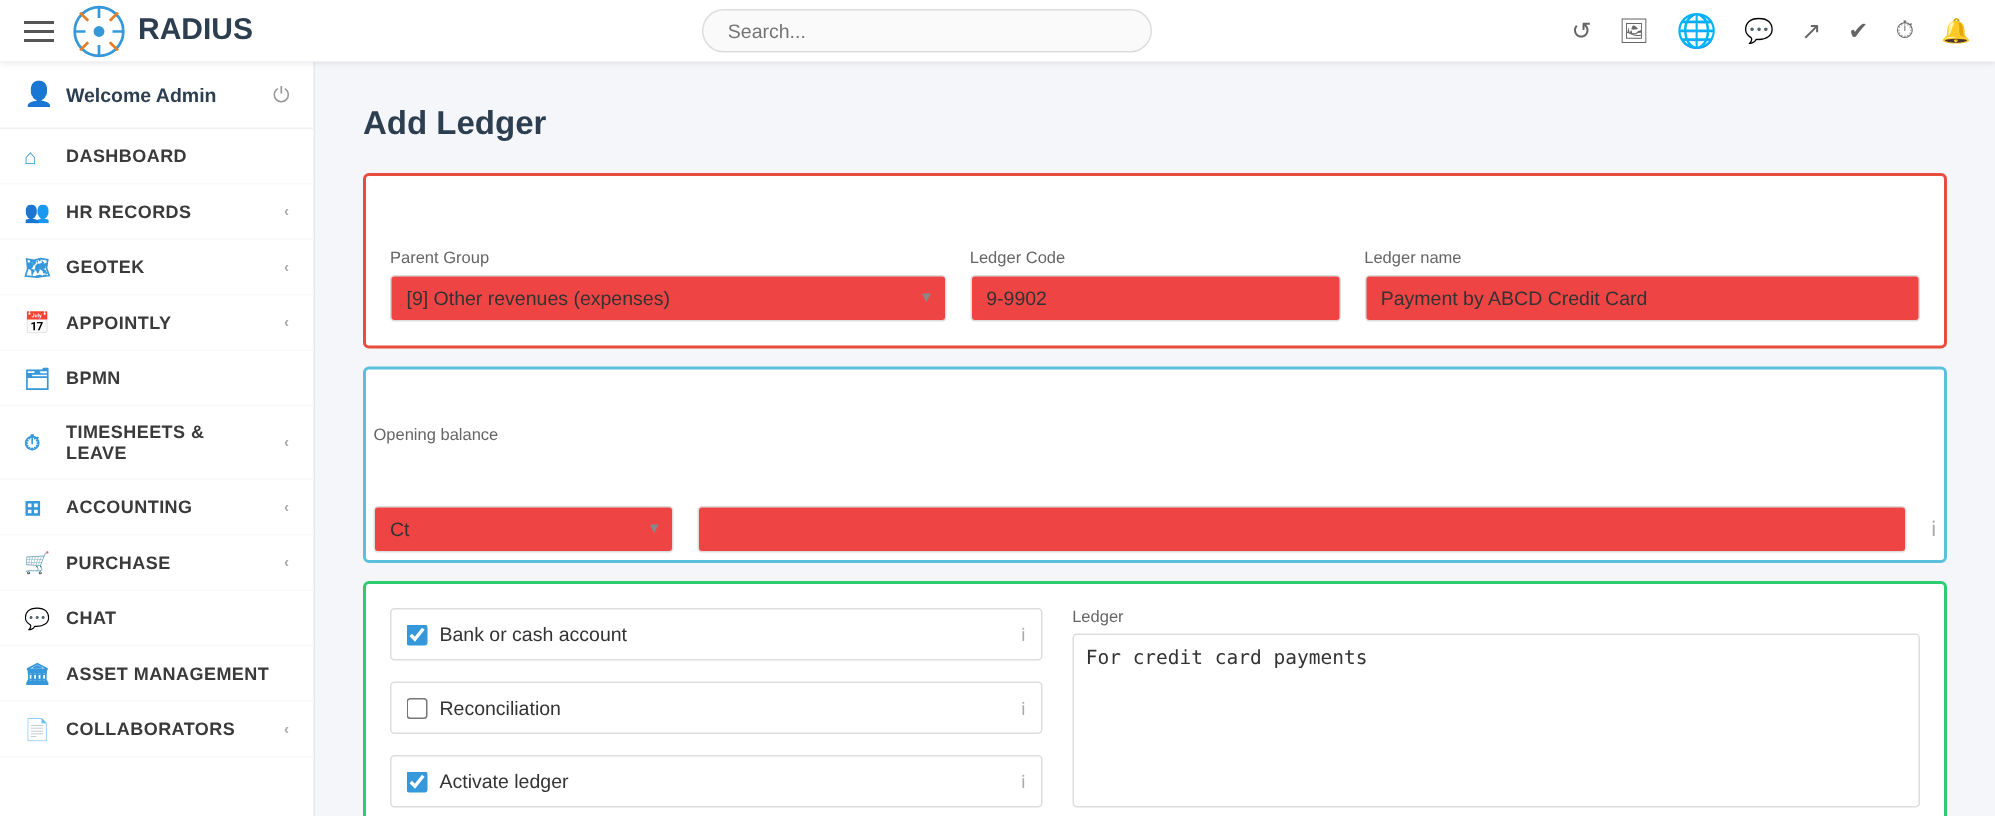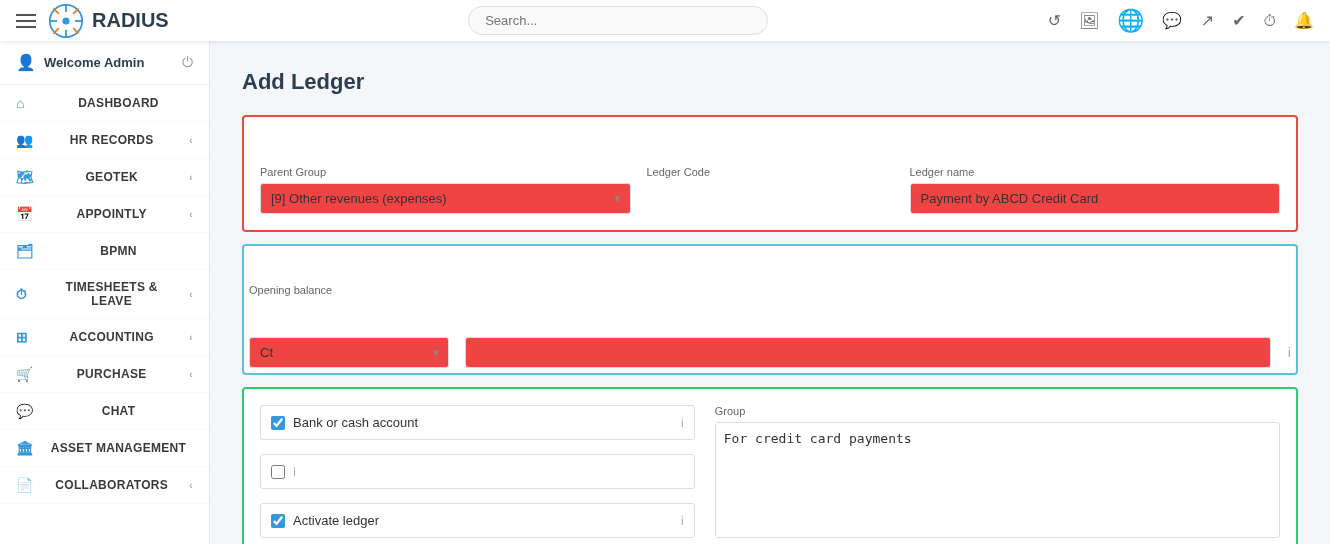--- a/index.html
+++ b/index.html
@@ -121,21 +121,21 @@
       padding: 10px 16px;
       cursor: pointer;
       color: #3a3a3a;
       font-size: 12px;
       font-weight: 600;
       letter-spacing: 0.3px;
       gap: 10px;
       border-bottom: 1px solid #f9f9f9;
     }
     .sidebar-item .s-icon { font-size: 14px; color: #3498db; width: 18px; }
-    .sidebar-item .s-label { flex: 1; text-align: center; }
+    .sidebar-item .s-label { flex: 1; }
     .sidebar-item .s-chevron { color: #aaa; font-size: 10px; }
 
     
     .content {
       flex: 1;
       overflow-y: auto;
       padding: 28px 32px;
       background: #f5f6fa;
     }
 
@@ -447,20 +447,21 @@
               <option>[9] Other revenues (expenses)</option>
               <option>[1] Assets</option>
               <option>[2] Liabilities</option>
               <option>[3] Equity</option>
             </select>
             <span class="select-arrow">▼</span>
           </div>
         </div>
         <div class="form-field field-ledger-code">
           <label>Ledger Code</label>
+          <input type="text" value="9-9902" style="">
         </div>
         <div class="form-field field-ledger-name">
           <label>Ledger name</label>
           <input type="text" value="Payment by ABCD Credit Card" style="">
         </div>
       </div>
     </div>
 
     <div class="form-section-blue">
       <div class="form-field" style="margin-bottom:8px;">
@@ -486,30 +487,31 @@
     <div class="form-section-green">
       <div class="checks-notes-row">
         <div class="checks-col">
           <div class="check-row">
             <input type="checkbox" id="bank-cash" checked="" style="">
             <label for="bank-cash">Bank or cash account</label>
             <span class="check-info">ℹ</span>
           </div>
           <div class="check-row">
             <input type="checkbox" id="reconciliation" style="">
+            <label for="reconciliation">Reconciliation</label>
             <span class="check-info">ℹ</span>
           </div>
           <div class="check-row">
             <input type="checkbox" id="activate-ledger" checked="" style="">
             <label for="activate-ledger">Activate ledger</label>
             <span class="check-info">ℹ</span>
           </div>
         </div>
         <div class="notes-col">
-          <label>Group</label>
+          <label>Ledger</label>
           <textarea style="">For credit card payments</textarea>
         </div>
       </div>
     </div>
 
     <div class="form-actions">
       <button class="btn-cancel">CANCEL</button>
       <button class="btn-submit">SUBMIT</button>
     </div>
   </main>

